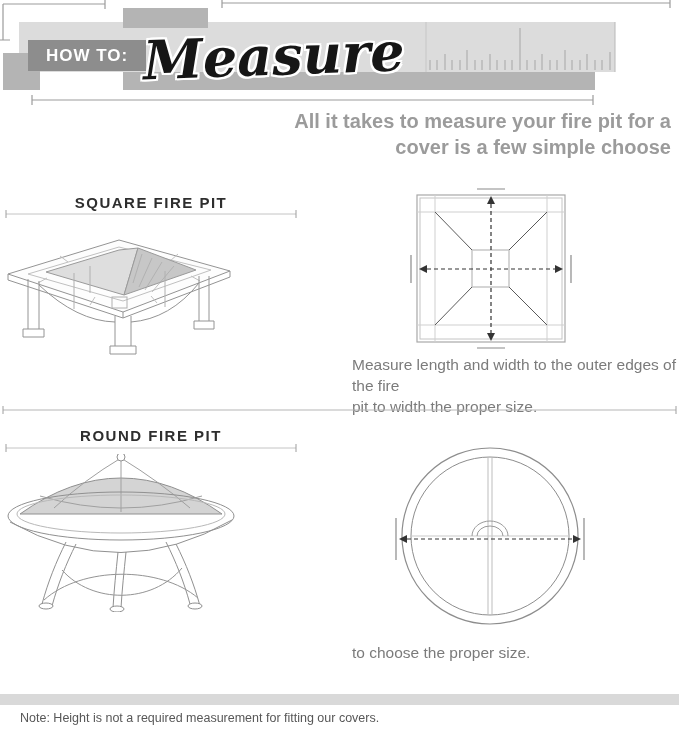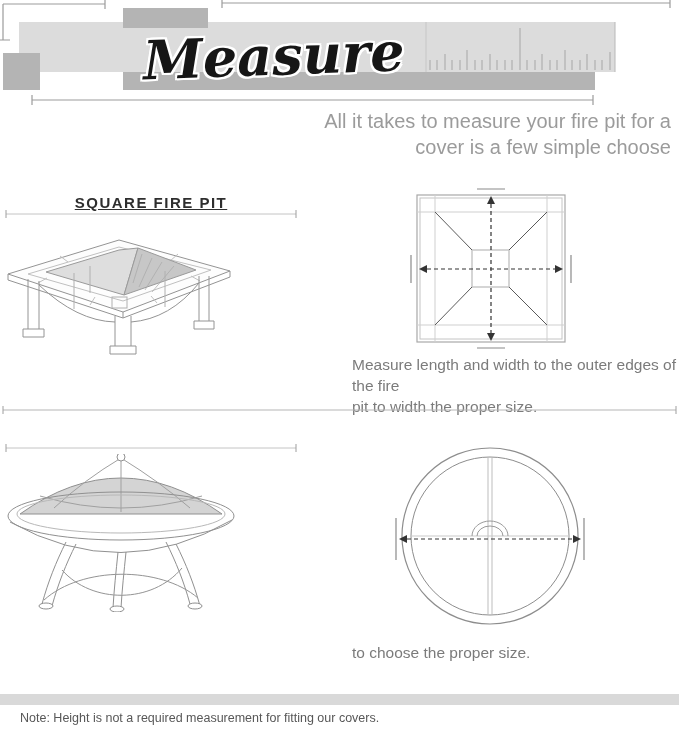--- a/index.html
+++ b/index.html
@@ -18,26 +18,26 @@
   .title-script{left:143px;top:14px;width:195px;height:86px;
     font-family:"DejaVu Serif",serif;font-style:italic;font-weight:bold;
     font-size:54px;color:#161616;text-align:center;line-height:86px;
     transform:rotate(-2deg);
     text-shadow:2px 0 0 #fff,-2px 0 0 #fff,0 2px 0 #fff,0 -2px 0 #fff,
                 2px 2px 0 #fff,-2px -2px 0 #fff,2px -2px 0 #fff,-2px 2px 0 #fff;}
   .header-deco{left:0;top:0;}
 
   
   .intro{right:8px;top:108px;width:400px;text-align:right;
-    font-size:20px;line-height:26px;color:#9b9b9b;}
+    font-size:20px;line-height:26px;color:#9b9b9b;font-weight:bold;}
 
   
   .section-heading{width:292px;text-align:center;font-size:15px;font-weight:bold;
     letter-spacing:1.5px;color:#2e2e2e;}
-  .heading-square{left:5px;top:194px;text-decoration:underline;}
+  .heading-square{left:5px;top:194px;}
   .heading-round{left:5px;top:427px;}
   .caption{left:352px;width:340px;font-size:15.5px;line-height:21px;color:#7b7b7b;}
   .caption-square{top:354px;}
   .caption-round{top:642px;}
 
   
   .footer-bar{left:0;top:694px;width:679px;height:11px;background:#d9d9d9;}
   .footer-note{left:20px;top:711px;font-size:12.5px;color:#575757;}
 
   svg{display:block;}
@@ -70,20 +70,23 @@
                M467,70 V50 M475,70 V60 M482,70 V60 M490,70 V54 M497,70 V60
                M505,70 V60 M512,70 V60 M520,70 V28 M527,70 V60 M535,70 V60
                M542,70 V54 M550,70 V60 M557,70 V60 M565,70 V50 M572,70 V60
                M580,70 V60 M587,70 V54 M595,70 V60 M602,70 V60 M610,70 V52"></path>
     </g>
     <g stroke="#9c9c9c" stroke-width="1.2" fill="none">
       <path d="M32,100 H593 M32,95 V105 M593,95 V105"></path>
     </g>
   </svg>
 
+  <div class="abs howto-box">
+    <span>HOW TO:</span>
+  </div>
   <div class="abs title-script">Measure</div>
 
   <div class="abs intro">
     <div>All it takes to measure your fire pit for a</div>
     <div>cover is a few simple choose</div>
   </div>
 
   <div class="abs section-heading heading-square">SQUARE FIRE PIT</div>
 
   <svg class="abs" style="left:5px;top:209px;" width="292" height="10" viewBox="0 0 292 10">
@@ -150,20 +153,21 @@
   <div class="abs caption caption-square">
     <div>Measure length and width to the outer edges of the fire</div>
     <div>pit to width the proper size.</div>
   </div>
 
   <svg class="abs" style="left:2px;top:405px;" width="675" height="10" viewBox="0 0 675 10">
     <path d="M1,5 H674" stroke="#b5b5b5" stroke-width="1"></path>
     <path d="M1,1 V9 M674,1 V9" stroke="#9e9e9e" stroke-width="1"></path>
   </svg>
 
+  <div class="abs section-heading heading-round">ROUND FIRE PIT</div>
 
   <svg class="abs" style="left:5px;top:443px;" width="292" height="10" viewBox="0 0 292 10">
     <path d="M1,5 H291" stroke="#c4c4c4" stroke-width="1"></path>
     <path d="M1,1 V9 M291,1 V9" stroke="#9e9e9e" stroke-width="1"></path>
   </svg>
 
   <svg class="abs" style="left:2px;top:454px;" width="238" height="158" viewBox="0 0 238 158" fill="none">
     <g stroke="#909090" stroke-width="1">
       <path d="M18,60 Q119,-12 220,60 Z" fill="#d4d4d4"></path>
       <g stroke="#a0a0a0">

